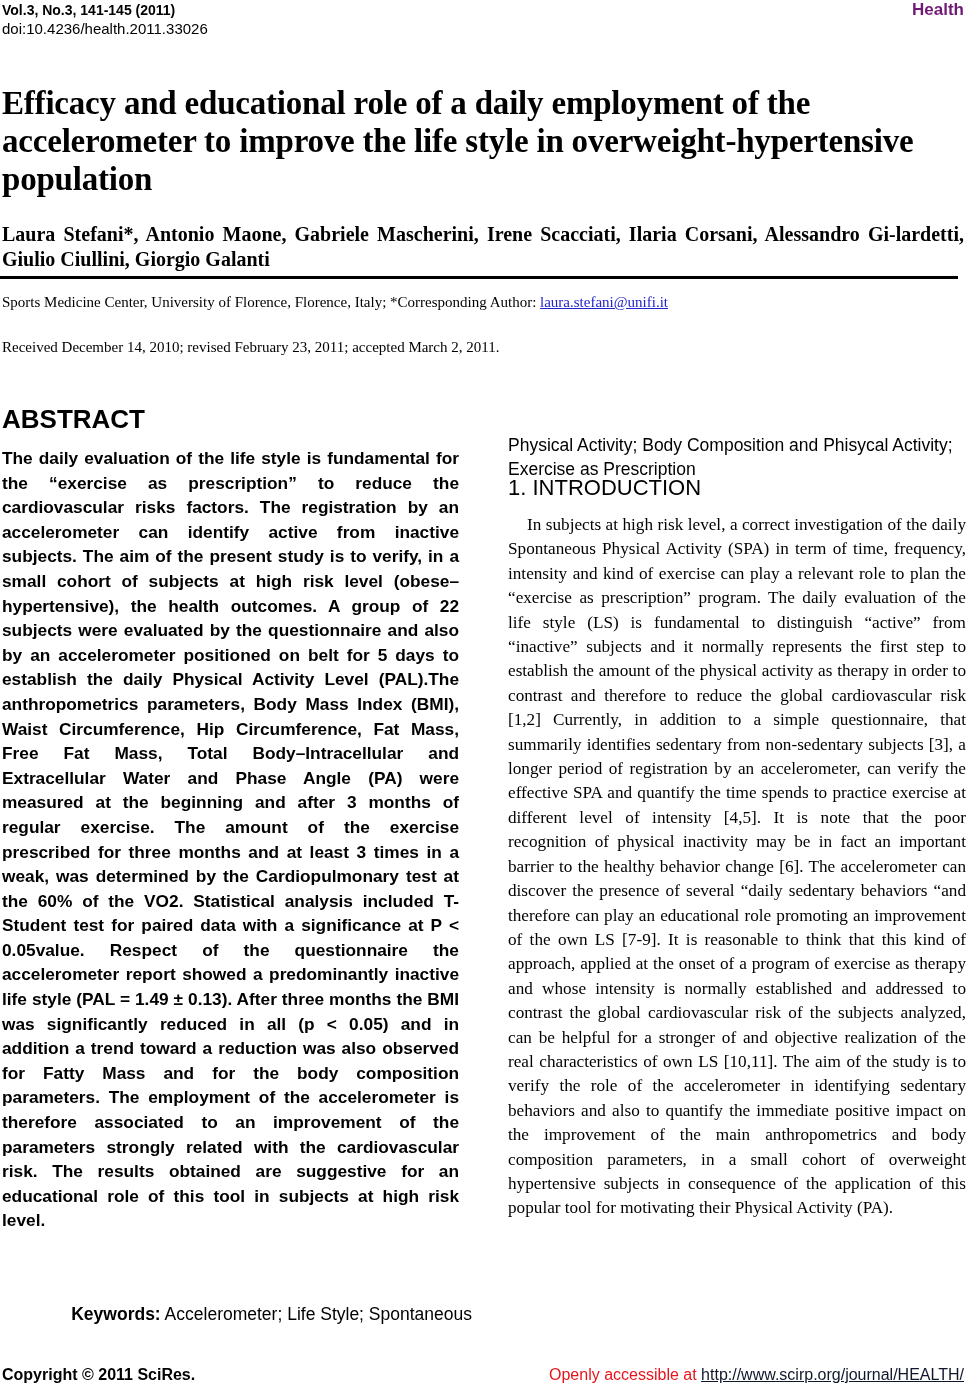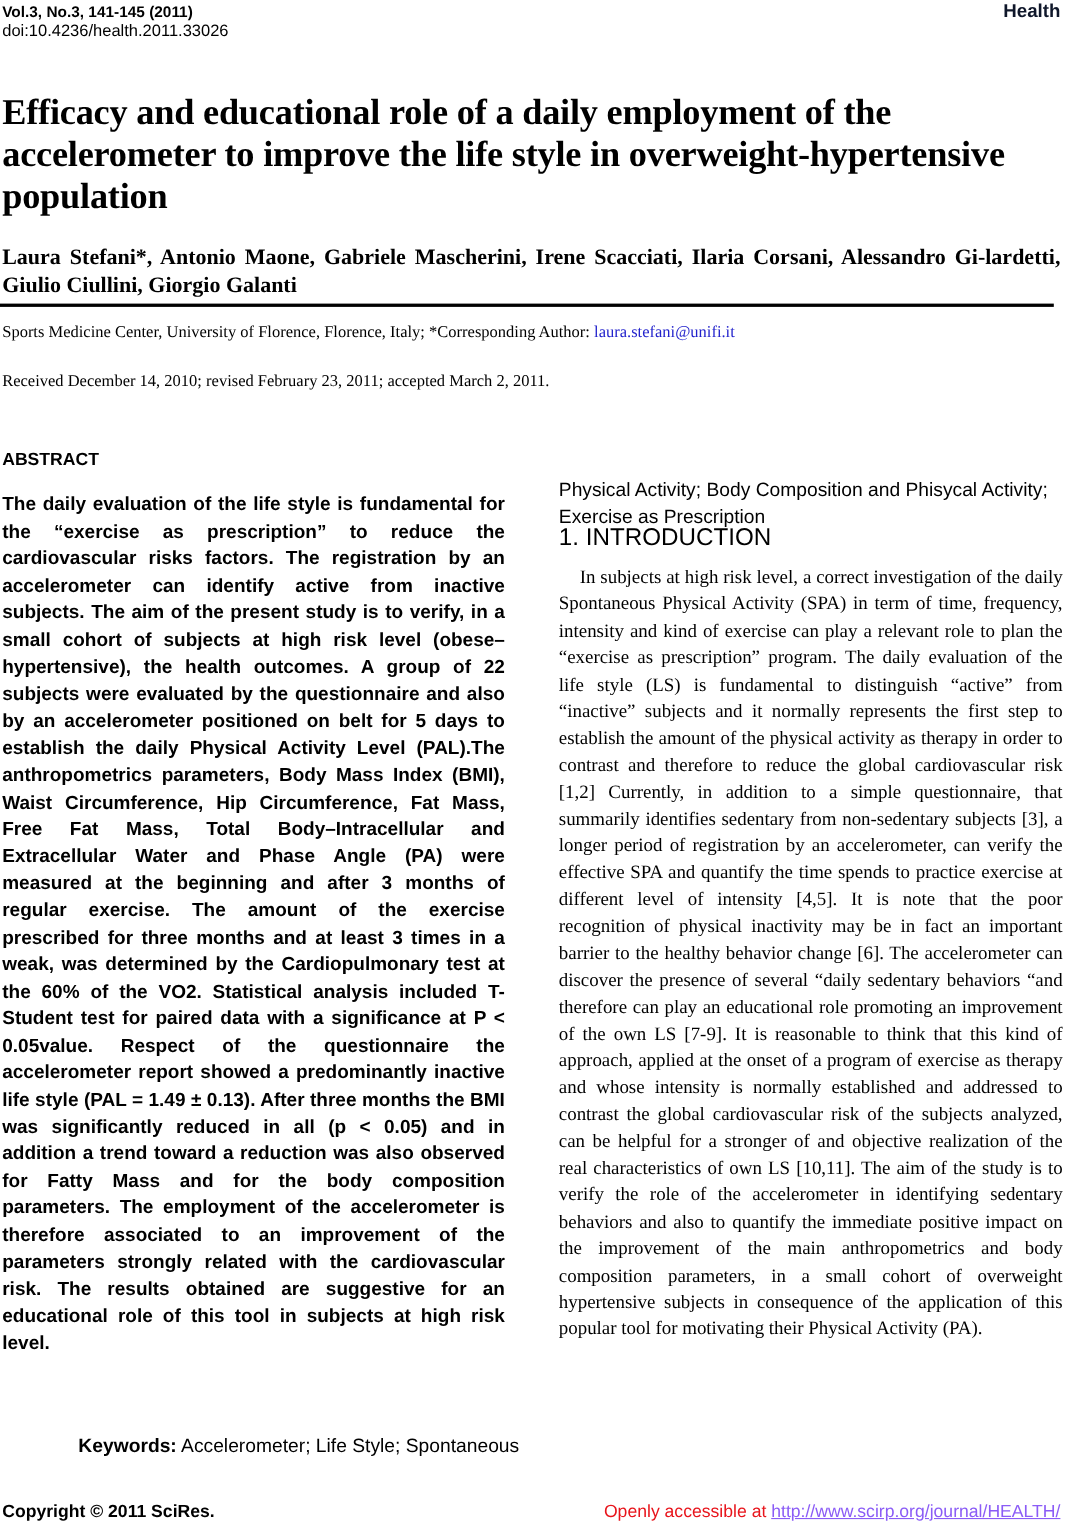--- a/index.html
+++ b/index.html
@@ -3,44 +3,44 @@
 <meta charset="utf-8">
 <style>
   html, body { margin: 0; padding: 0; background: #ffffff; }
   body { width: 968px; height: 1385px; position: relative; overflow: hidden; color: #000; }
   .abs { position: absolute; }
   .sans { font-family: "Liberation Sans", sans-serif; }
   .serif { font-family: "Liberation Serif", serif; }
 
   #hdr-vol { left: 2px; top: 0px; font-size: 14px; font-weight: bold; line-height: 20px; }
   #hdr-doi { left: 2px; top: 20px; font-size: 15px; line-height: 18px; text-align: right; }
-  #hdr-journal { right: 4px; top: 0px; font-size: 17px; font-weight: bold; color: #0f172a; line-height: 20px; }
+  #hdr-journal { right: 4px; top: 0px; font-size: 17px; font-weight: bold; color: #701a75; line-height: 20px; }
 
   #title { left: 2px; top: 84px; width: 950px; font-size: 33px; font-weight: bold; line-height: 38px; letter-spacing: -0.2px; }
 
   #authors { left: 2px; top: 222px; width: 962px; font-size: 20px; font-weight: bold; line-height: 25px; text-align: justify; }
   #rule { left: 0px; top: 276px; width: 958px; height: 3px; background: #000; }
 
   #affil { left: 2px; top: 292px; font-size: 15px; line-height: 20px; }
-  #affil a { color: #1a0dab; color: #2323cc; }
+  #affil a { color: #1a0dab; color: #2323cc; text-decoration: underline; }
   #dates { left: 2px; top: 337px; font-size: 15px; line-height: 20px; }
 
-  #abstract-head { left: 2px; top: 406px; font-size: 16px; font-weight: bold; line-height: 26px; }
+  #abstract-head { left: 2px; top: 406px; font-size: 26px; font-weight: bold; line-height: 26px; }
   #abstract-body { left: 2px; top: 446px; width: 457px; font-size: 17.3px; font-weight: bold; line-height: 24.6px; text-align: justify; hyphens: none; }
 
   #keywords { left: 2px; top: 1303px; width: 470px; font-size: 17.5px; line-height: 22px; text-align: right; }
   #keywords .kl { font-weight: bold; }
   #keywords-cont { left: 508px; top: 405px; width: 450px; font-size: 17.5px; line-height: 24px; margin-top: 28px; }
 
   #intro-head { left: 508px; top: 475px; font-size: 22px; font-weight: normal; line-height: 26px; }
   #intro-body { left: 508px; top: 513px; width: 458px; font-size: 17.2px; line-height: 24.4px; text-align: justify; text-indent: 19px; }
 
   #footer-copy { left: 2px; top: 1365px; font-size: 16px; font-weight: bold; line-height: 20px; }
   #footer-access { right: 4px; top: 1365px; font-size: 16px; line-height: 20px; color: #e8141b; }
-  #footer-access a { color: #8b5cf6; text-decoration: underline; }
+  #footer-access a { color: #0f172a; text-decoration: underline; }
 </style>
 </head>
 <body>
 
 <div class="abs sans" id="hdr-vol">Vol.3, No.3, 141-145 (2011)</div>
 <div class="abs sans" id="hdr-doi">doi:10.4236/health.2011.33026</div>
 <div class="abs sans" id="hdr-journal">Health</div>
 
 <div class="abs serif" id="title">Efficacy and educational role of a daily employment of the accelerometer to improve the life style in overweight-hypertensive population</div>
 

